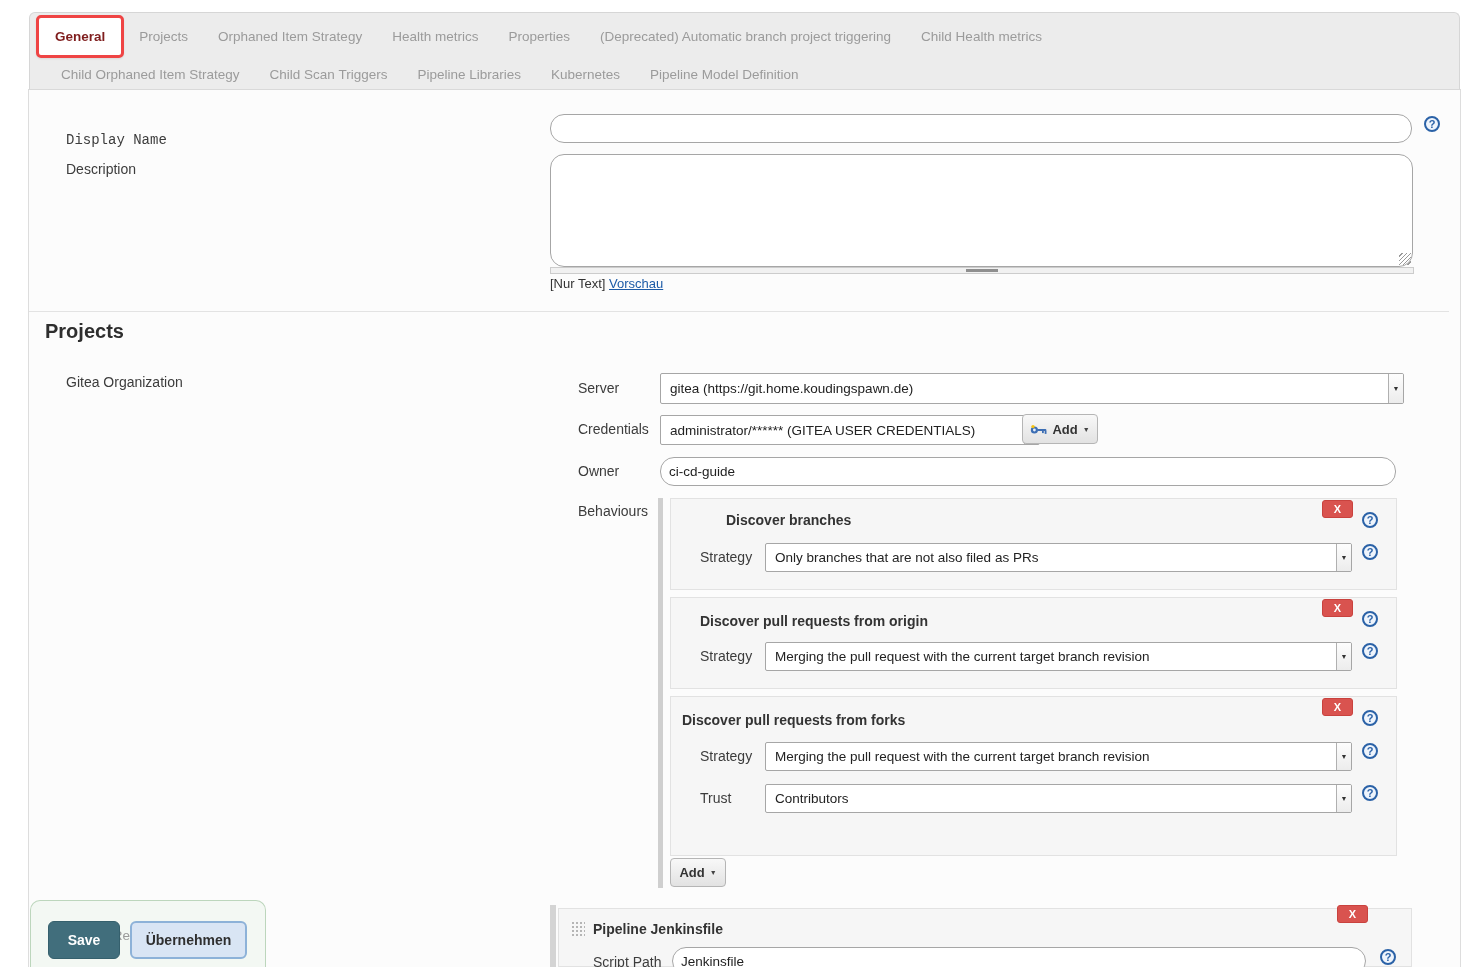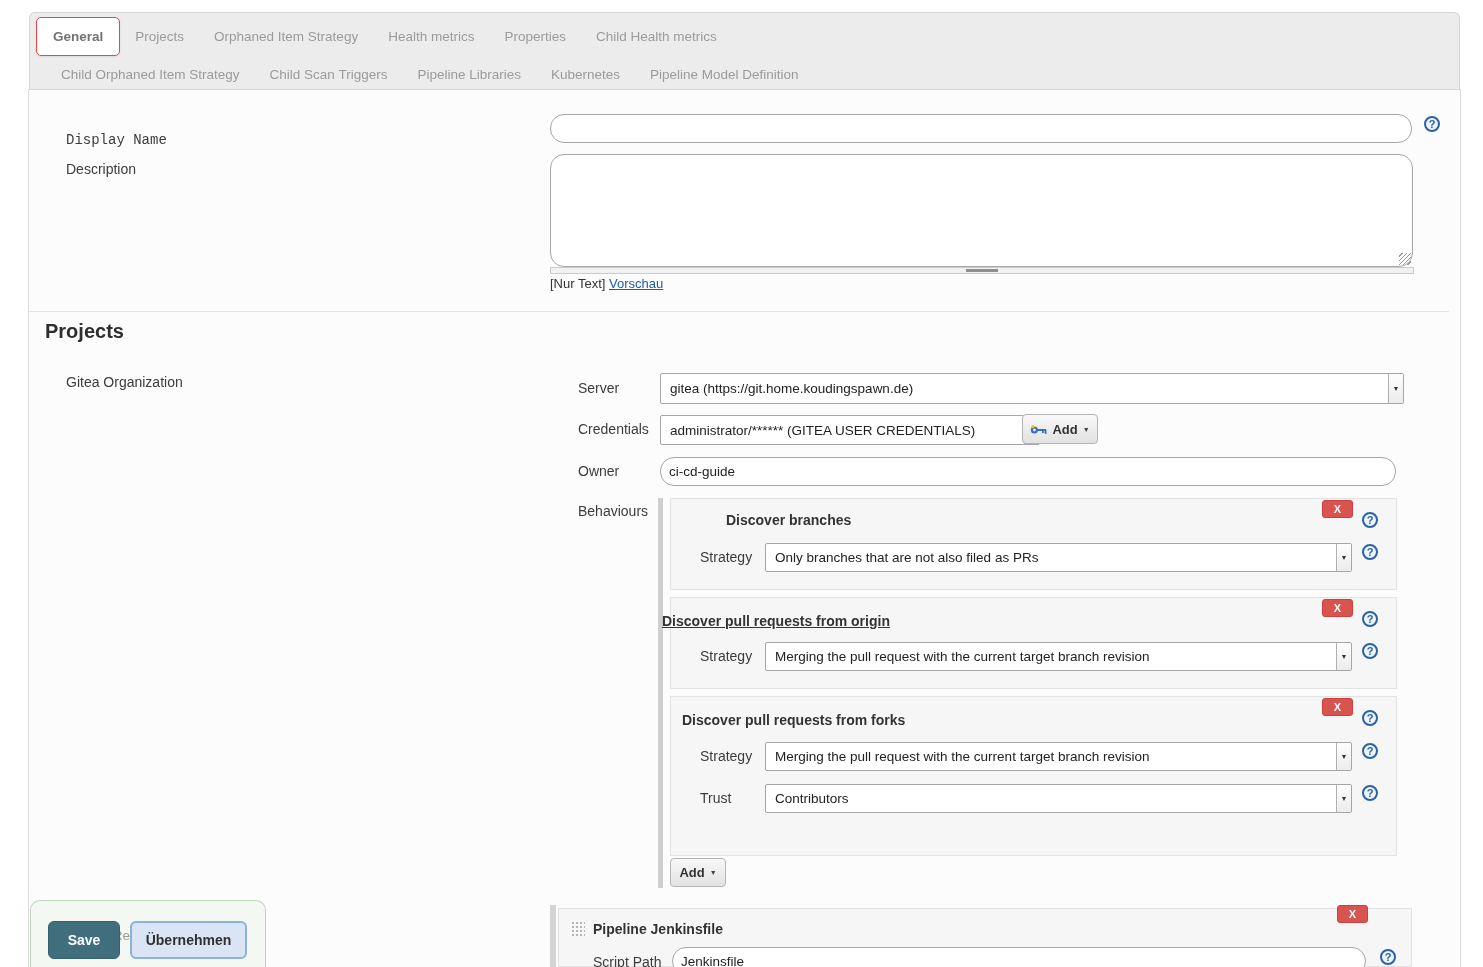--- a/index.html
+++ b/index.html
@@ -8,21 +8,21 @@
   #page { position:relative; width:1483px; height:967px; overflow:hidden; background:#fff; }
   .abs { position:absolute; }
 
   
   .tabbar { left:29px; top:12px; width:1431px; height:77px; background:#ececec;
             border:1px solid #d6d6d6; border-bottom:none; border-radius:6px 6px 0 0; }
   .tabrow { display:flex; align-items:center; }
   .tabrow1 { height:46px; padding-left:6px; }
   .tabrow2 { height:30px; padding-left:16px; }
   .tab { color:#9b9b9b; font-size:13.5px; padding:8px 15px; white-space:nowrap; cursor:default; }
-  .tab.active { background:#fff; color:#737373; font-weight:bold; border:1px solid #ef4444;
+  .tab.active { background:#fff; color:#7f1d1d; font-weight:bold; border:3px solid #ef4444;
                 border-radius:5px; padding:11px 16px; box-shadow:0 1px 2px rgba(0,0,0,0.08); }
 
   
   .pane { left:28px; top:89px; width:1433px; height:878px; background:#fcfcfc;
           border-left:1px solid #ddd; border-right:1px solid #ddd; border-top:1px solid #d9d9d9; }
 
   .lbl { font-size:14px; color:#3c3c3c; white-space:nowrap; }
   .h1 { font-size:20px; font-weight:bold; color:#2e2e2e; }
   .sep { height:1px; background:#e3e3e3; }
 
@@ -81,20 +81,21 @@
 
   <div class="abs pane"></div>
 
   <div class="abs tabbar">
     <div class="tabrow tabrow1" id="tabrow1">
         <span class="tab active">General</span>
         <span class="tab">Projects</span>
         <span class="tab">Orphaned Item Strategy</span>
         <span class="tab">Health metrics</span>
         <span class="tab">Properties</span>
+        <span class="tab">(Deprecated) Automatic branch project triggering</span>
         <span class="tab">Child Health metrics</span>
       </div>
     <div class="tabrow tabrow2" id="tabrow2">
         <span class="tab">Child Orphaned Item Strategy</span>
         <span class="tab">Child Scan Triggers</span>
         <span class="tab">Pipeline Libraries</span>
         <span class="tab">Kubernetes</span>
         <span class="tab">Pipeline Model Definition</span>
       </div>
   </div>
@@ -155,21 +156,21 @@
   <div class="abs xbtn" style="left:1322px; top:500px;">X</div>
   <div class="abs help" style="left:1362px; top:512px;">?</div>
   <div class="abs lbl" style="left:700px; top:549px;">Strategy</div>
   <div class="abs sel" style="left:765px; top:543px; width:587px; height:29px;">
     <span class="txt">Only branches that are not also filed as PRs</span>
     <span class="arrow">▼</span>
   </div>
   <div class="abs help" style="left:1362px; top:544px;">?</div>
 
   <div class="abs block" style="left:670px; top:597px; width:727px; height:92px;"></div>
-  <div class="abs btitle" style="left:662px; top:613px;text-decoration:underline;">Discover pull requests from origin</div>
+  <div class="abs btitle" style="left:700px; top:613px;">Discover pull requests from origin</div>
   <div class="abs xbtn" style="left:1322px; top:599px;">X</div>
   <div class="abs help" style="left:1362px; top:611px;">?</div>
   <div class="abs lbl" style="left:700px; top:648px;">Strategy</div>
   <div class="abs sel" style="left:765px; top:642px; width:587px; height:29px;">
     <span class="txt">Merging the pull request with the current target branch revision</span>
     <span class="arrow">▼</span>
   </div>
   <div class="abs help" style="left:1362px; top:643px;">?</div>
 
   <div class="abs block" style="left:670px; top:696px; width:727px; height:160px;"></div>

